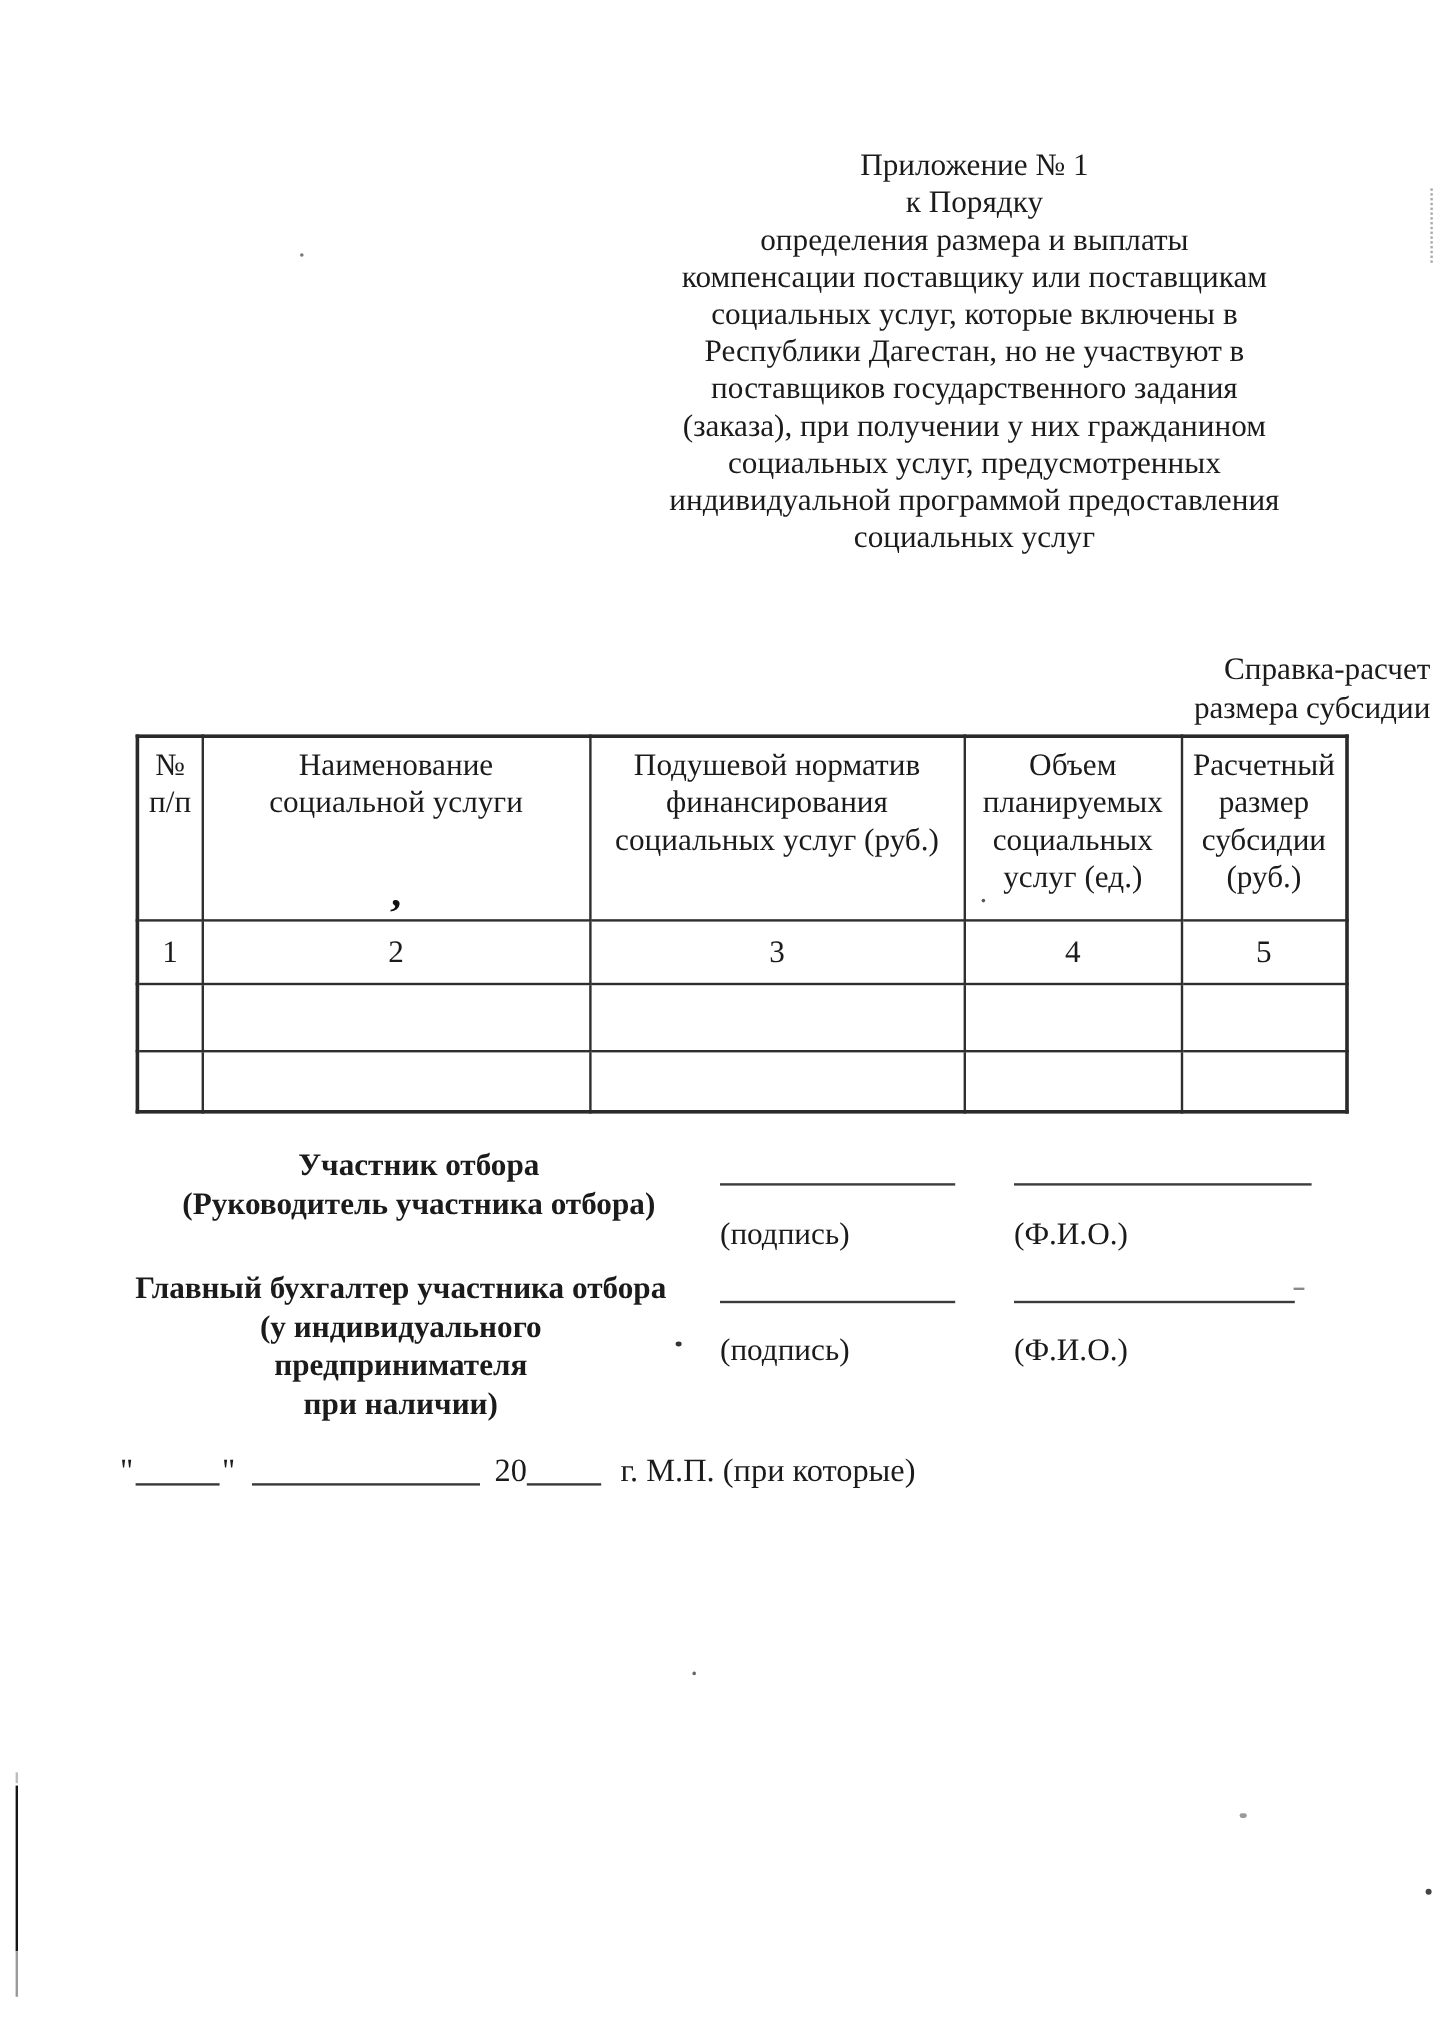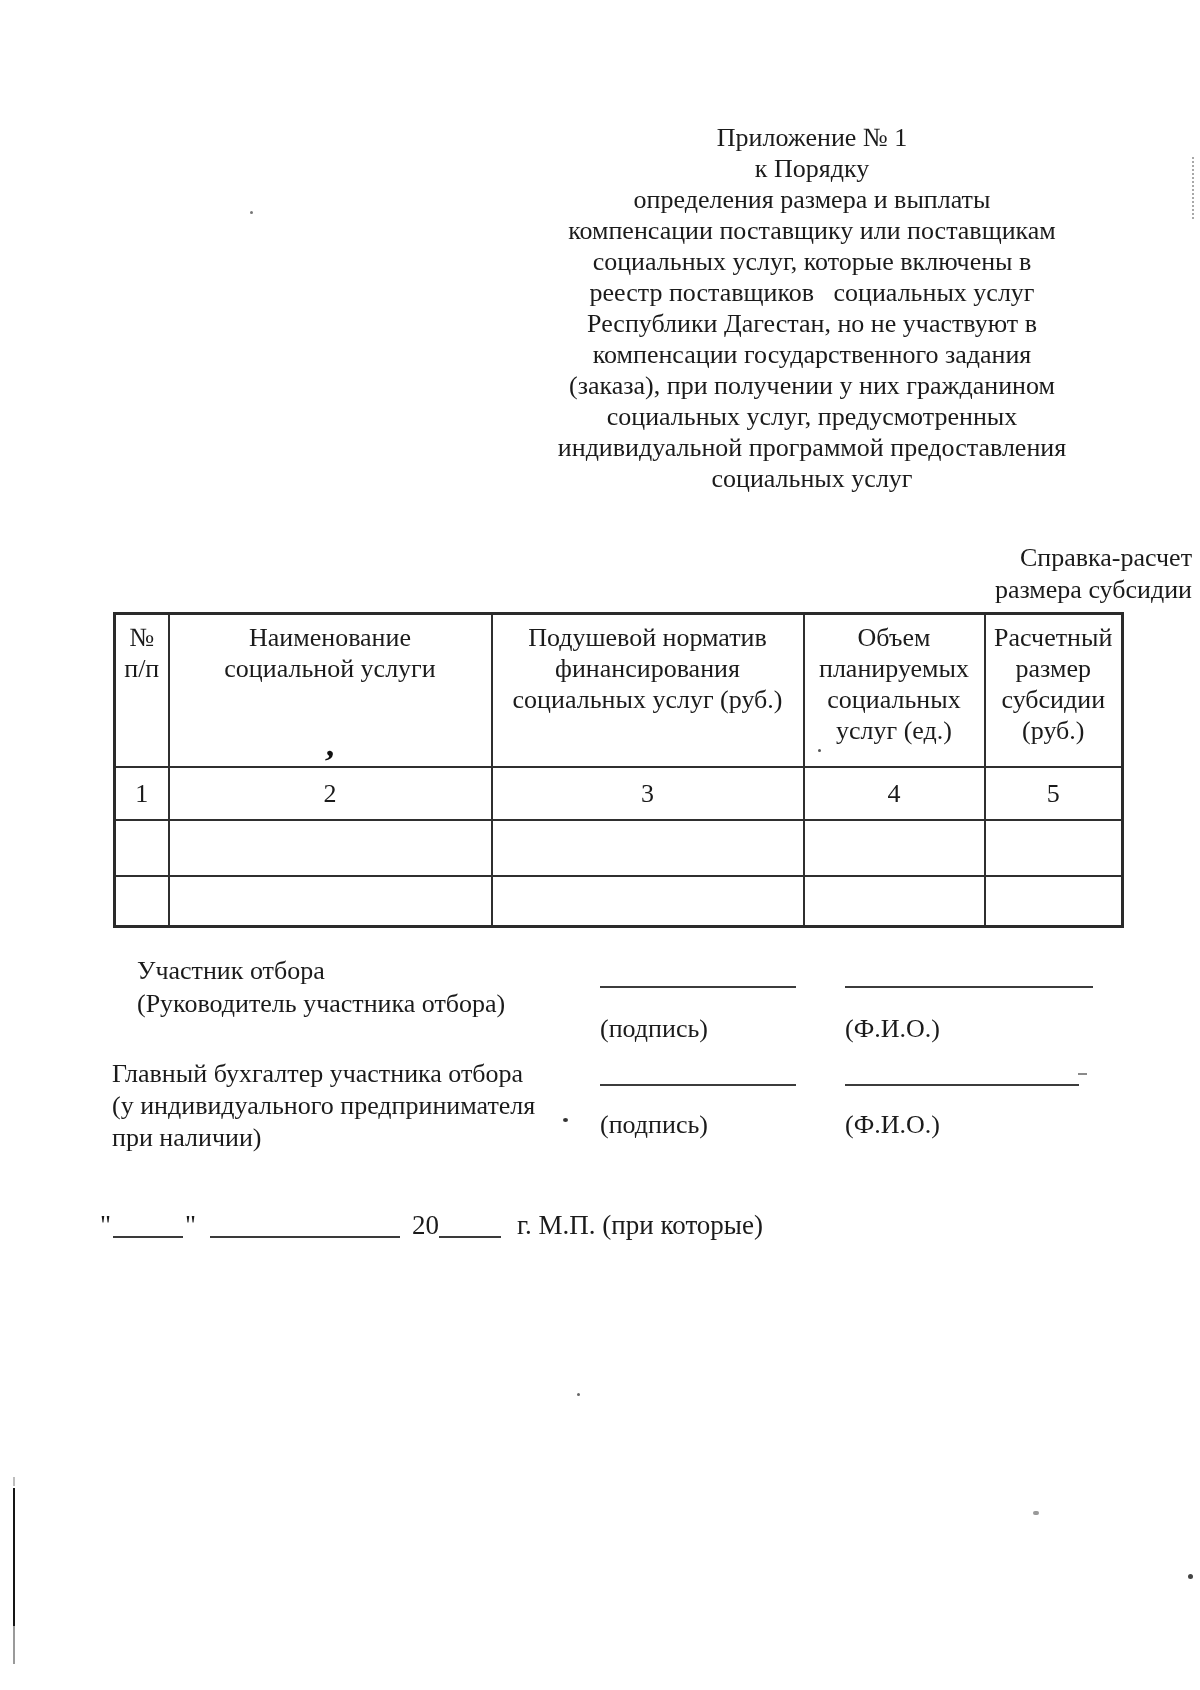--- a/index.html
+++ b/index.html
@@ -56,22 +56,24 @@
     padding-top:7px;
     white-space:pre-line;
     height:144px;
   }
   tr.number-row td{height:51px;vertical-align:middle;}
   tr.empty-row-1 td{height:54px;}
   tr.empty-row-2 td{height:48px;}
   
   .sig-label{
     position:absolute;
+    text-align:center;
     font-size:26px;
     white-space:pre-line;
+    font-weight:bold;
   }
   .sig-label.participant{left:137px;top:954px;width:424px;line-height:33px;}
   .sig-label.accountant{left:112px;top:1058px;width:444px;line-height:32px;}
   .sig-line{
     position:absolute;
     border-top:2px solid #3c3c3c;
     height:0;
   }
   .sig-caption{
     position:absolute;
@@ -130,23 +132,22 @@
 <body>
 
 <div class="page">
 
   <div class="appendix">
     <div class="appendix-line">Приложение № 1</div>
     <div class="appendix-line">к Порядку</div>
     <div class="appendix-line">определения размера и выплаты</div>
     <div class="appendix-line">компенсации поставщику или поставщикам</div>
     <div class="appendix-line">социальных услуг, которые включены в</div>
-    <div class="appendix-line">реестр поставщиков   социальных услуг</div>
     <div class="appendix-line">Республики Дагестан, но не участвуют в</div>
-    <div class="appendix-line">компенсации государственного задания</div>
+    <div class="appendix-line">поставщиков государственного задания</div>
     <div class="appendix-line">(заказа), при получении у них гражданином</div>
     <div class="appendix-line">социальных услуг, предусмотренных</div>
     <div class="appendix-line">индивидуальной программой предоставления</div>
     <div class="appendix-line">социальных услуг</div>
   </div>
 
   <div class="doc-title">
     <div>Справка-расчет</div>
     <div>размера субсидии</div>
   </div>

